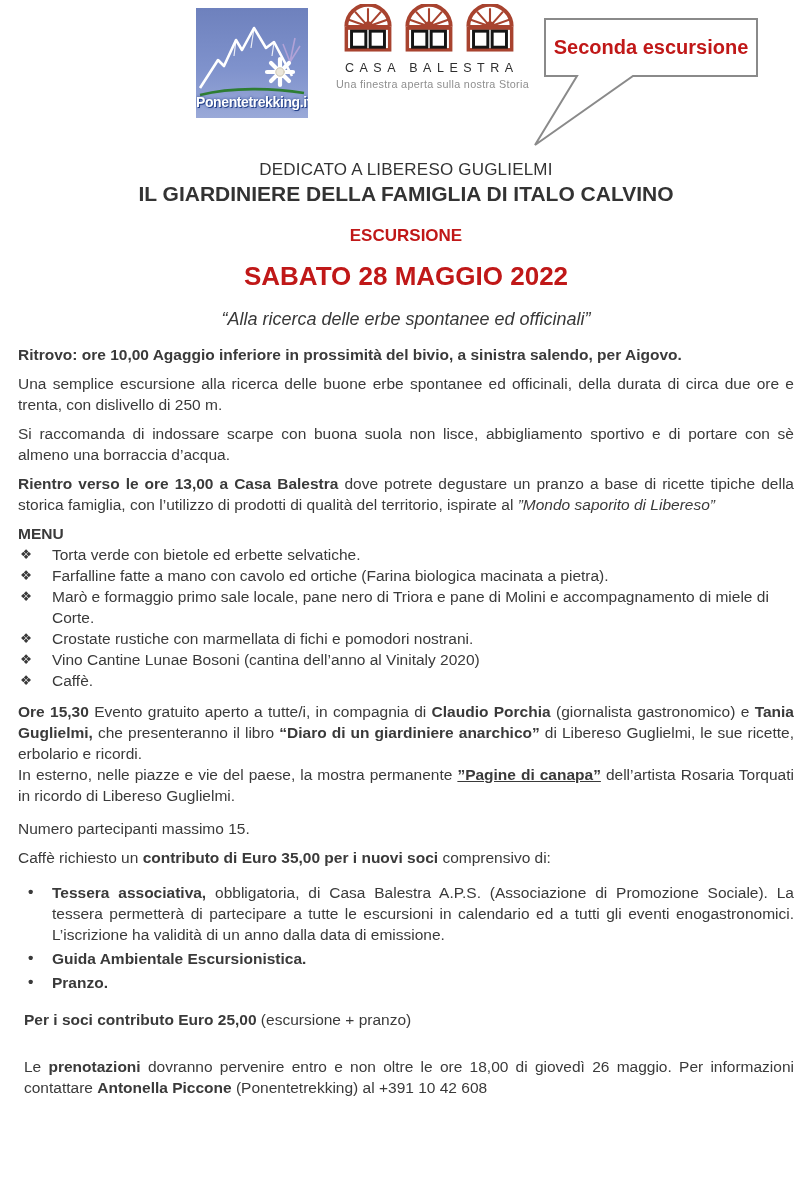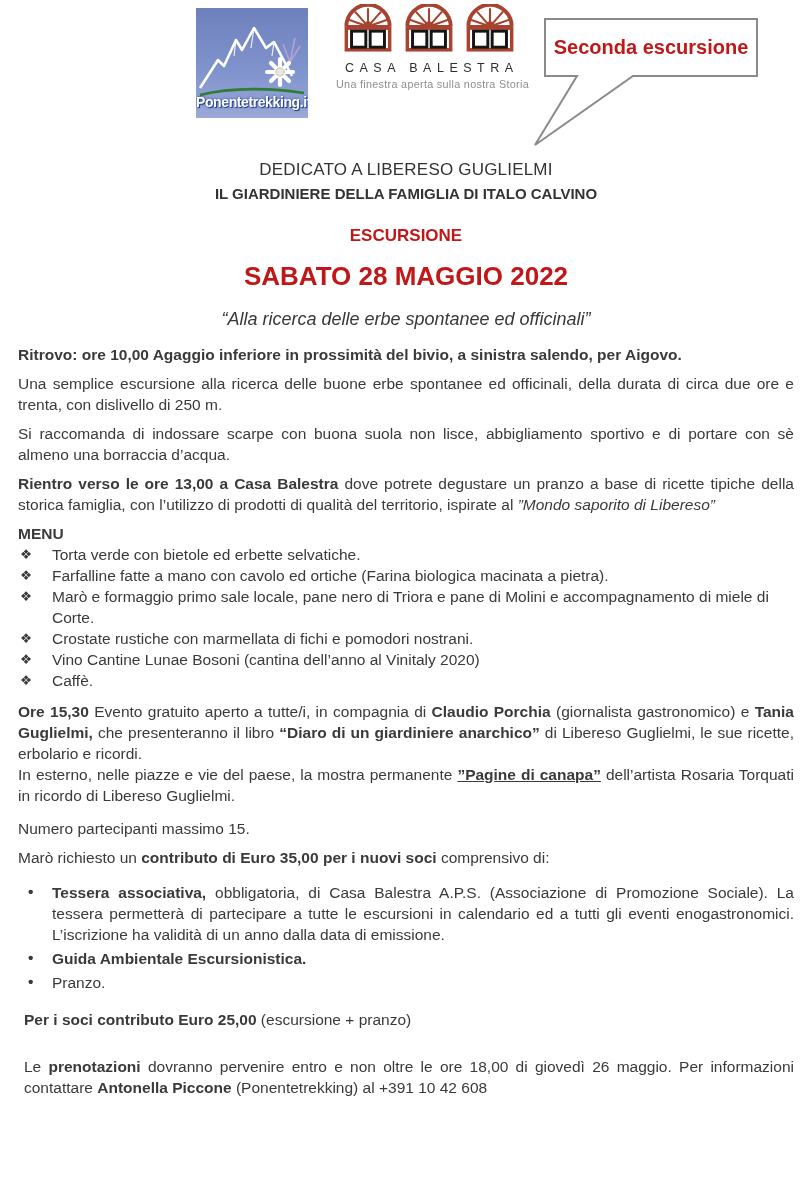--- a/index.html
+++ b/index.html
@@ -35,21 +35,21 @@
   .cb-tagline{margin-top:3px;font-size:10.8px;color:#8e8e8e;letter-spacing:0.3px;white-space:nowrap;}
   .bubble-svg{position:absolute;left:500px;top:0;}
   .bubble-label{
     position:absolute;left:545px;top:19px;width:212px;height:57px;
     display:flex;align-items:center;justify-content:center;
     font-size:20px;font-weight:700;color:#c01818;
   }
   
   .titles{margin-top:158px;text-align:center;color:#333333;}
   .t-dedication{font-size:17px;font-weight:400;line-height:24px;letter-spacing:0.2px;}
-  .t-sub{margin-top:3px;font-size:15px;font-weight:700;line-height:18px;}
+  .t-sub{margin-top:3px;font-size:21px;font-weight:700;line-height:18px;}
   .t-event{margin-top:20px;font-size:17px;font-weight:700;color:#c01818;line-height:26px;}
   .t-date{margin-top:12px;font-size:26px;font-weight:700;color:#c01818;line-height:31px;}
   .t-quote{margin-top:16px;font-size:18px;font-style:italic;color:#383838;line-height:22px;}
   
   .content{margin:14px 18px 0 18px;font-size:15.5px;line-height:21px;}
   .content p{margin:0 0 8px 0;}
   .just{text-align:justify;}
   .ritrovo{white-space:nowrap;font-weight:700;}
   .menu-h{font-weight:700;margin-bottom:0 !important;}
   ul{list-style:none;margin:0;padding:0;}
@@ -168,34 +168,34 @@
         <span class="blt">❖</span>
         <span>Caffè.</span>
       </li>
     </ul>
 
     <p class="just evento"><span style="font-weight: 700;">Ore 15,30</span><span> Evento gratuito aperto a tutte/i, in compagnia di </span><span style="font-weight: 700;">Claudio Porchia</span><span> (giornalista gastronomico) e </span><span style="font-weight: 700;">Tania Guglielmi,</span><span>  che presenteranno il libro </span><span style="font-weight: 700;">“Diaro di un giardiniere anarchico”</span><span> di Libereso Guglielmi, le sue ricette, erbolario e ricordi.</span></p>
     <p class="just mostra"><span>In esterno, nelle piazze e vie del paese, la mostra permanente </span><span style="font-weight: 700; text-decoration: underline;">”Pagine di canapa”</span><span> dell’artista Rosaria Torquati in ricordo di Libereso Guglielmi.</span></p>
 
     <p>Numero partecipanti massimo 15.</p>
 
-    <p class="contributo"><span>Marò richiesto un </span><span style="font-weight: 700;">contributo di Euro 35,00 per i nuovi soci</span><span> comprensivo di:</span></p>
+    <p class="contributo"><span>Caffè richiesto un </span><span style="font-weight: 700;">contributo di Euro 35,00 per i nuovi soci</span><span> comprensivo di:</span></p>
 
     <ul class="inclusi-list">
       <li class="just">
         <span class="blt">•</span>
         <span><span style="font-weight: 700;">Tessera associativa,</span><span> obbligatoria, di Casa Balestra A.P.S. (Associazione di Promozione Sociale). La tessera permetterà di partecipare a tutte le escursioni in calendario ed a tutti gli eventi enogastronomici. L’iscrizione ha validità di un anno dalla data di emissione.</span></span>
       </li>
       <li>
         <span class="blt">•</span>
         <span><span style="font-weight: 700;">Guida Ambientale Escursionistica.</span></span>
       </li>
       <li>
         <span class="blt">•</span>
-        <span><span style="font-weight: 400;">Pranzo.</span></span>
+        <span><span style="font-weight: 700;">Pranzo.</span></span>
       </li>
     </ul>
 
     <p class="soci"><span style="font-weight: 700;">Per i soci contributo Euro 25,00</span><span> (escursione + pranzo)</span></p>
 
     <p class="just pren"><span>Le </span><span style="font-weight: 700;">prenotazioni</span><span> dovranno pervenire entro e non oltre le ore  18,00 di giovedì 26 maggio. Per informazioni contattare </span><span style="font-weight: 700;">Antonella Piccone</span><span> (Ponentetrekking) al </span><span style="font-weight: 400;">+391 10 42 608</span></p>
 
   </div>
 </div>
 

